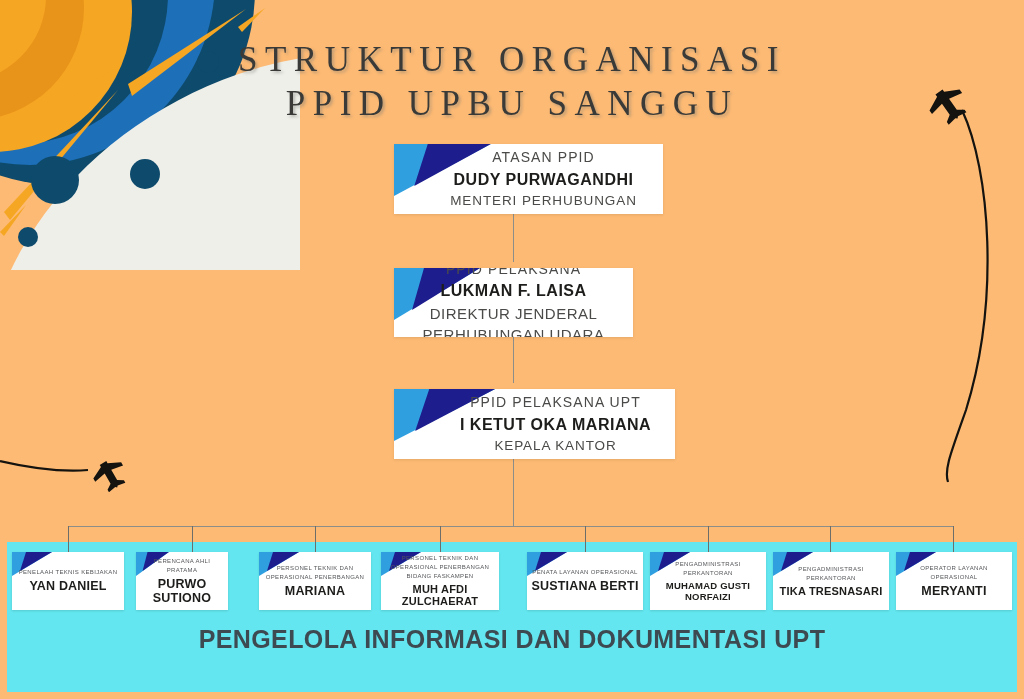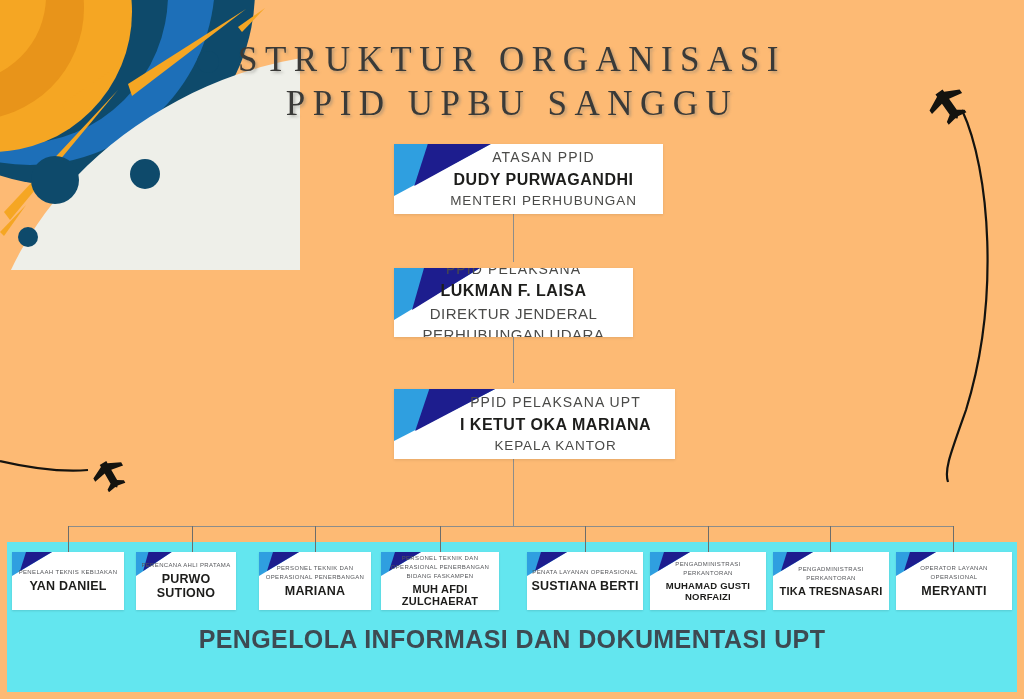--- a/index.html
+++ b/index.html
@@ -297,21 +297,21 @@
 
   <div class="card" style="left:12px; width:112px;">
     <svg class="corner" viewBox="0 0 112 58" preserveAspectRatio="none">
       <path d="M0 0 L40 0 L0 24 Z" fill="#2f9fe0"></path>
       <path d="M14 0 L40 0 L8 19 Z" fill="#1d1d8e"></path>
     </svg>
     <div class="c-role">PENELAAH TEKNIS KEBIJAKAN</div>
     <div class="c-name sz-lg">YAN DANIEL</div>
   </div>
 
-  <div class="card" style="left:136px; width:100px;">
+  <div class="card" style="left:136px; width:92px;">
     <svg class="corner" viewBox="0 0 112 58" preserveAspectRatio="none">
       <path d="M0 0 L40 0 L0 24 Z" fill="#2f9fe0"></path>
       <path d="M14 0 L40 0 L8 19 Z" fill="#1d1d8e"></path>
     </svg>
     <div class="c-role">PERENCANA AHLI PRATAMA</div>
     <div class="c-name sz-lg">PURWO SUTIONO</div>
   </div>
 
   <div class="card" style="left:259px; width:112px;">
     <svg class="corner" viewBox="0 0 112 58" preserveAspectRatio="none">

